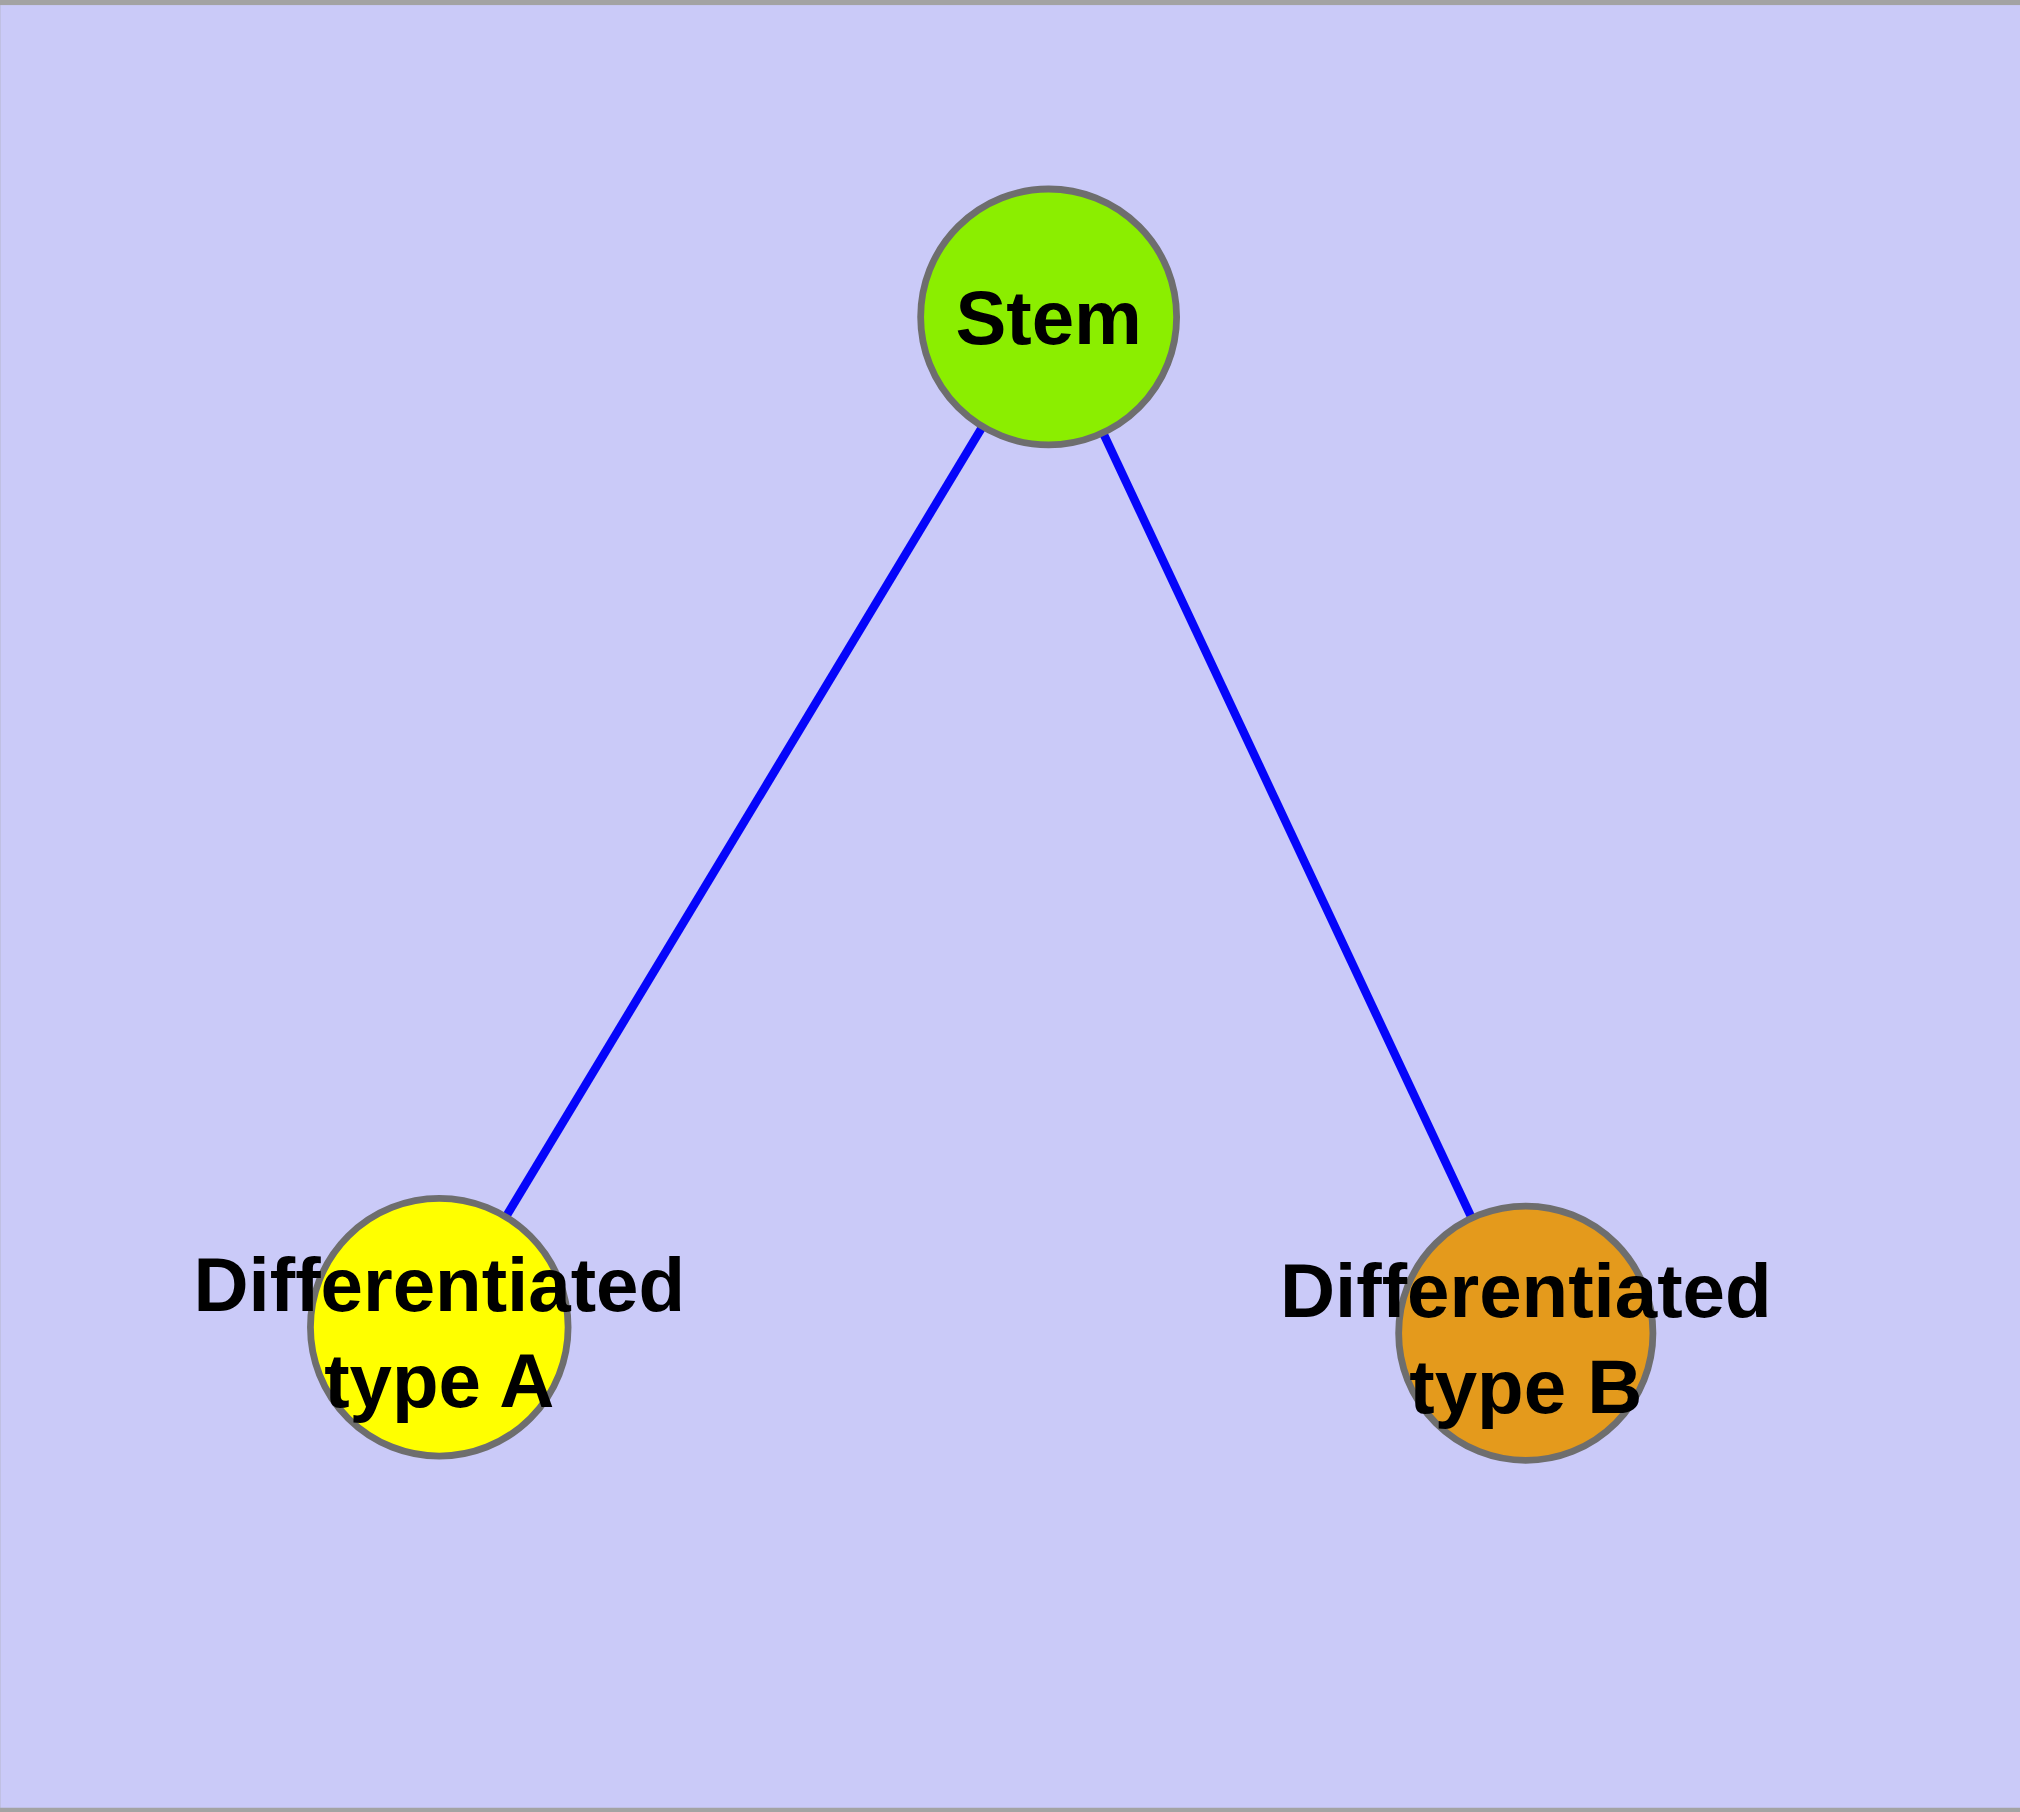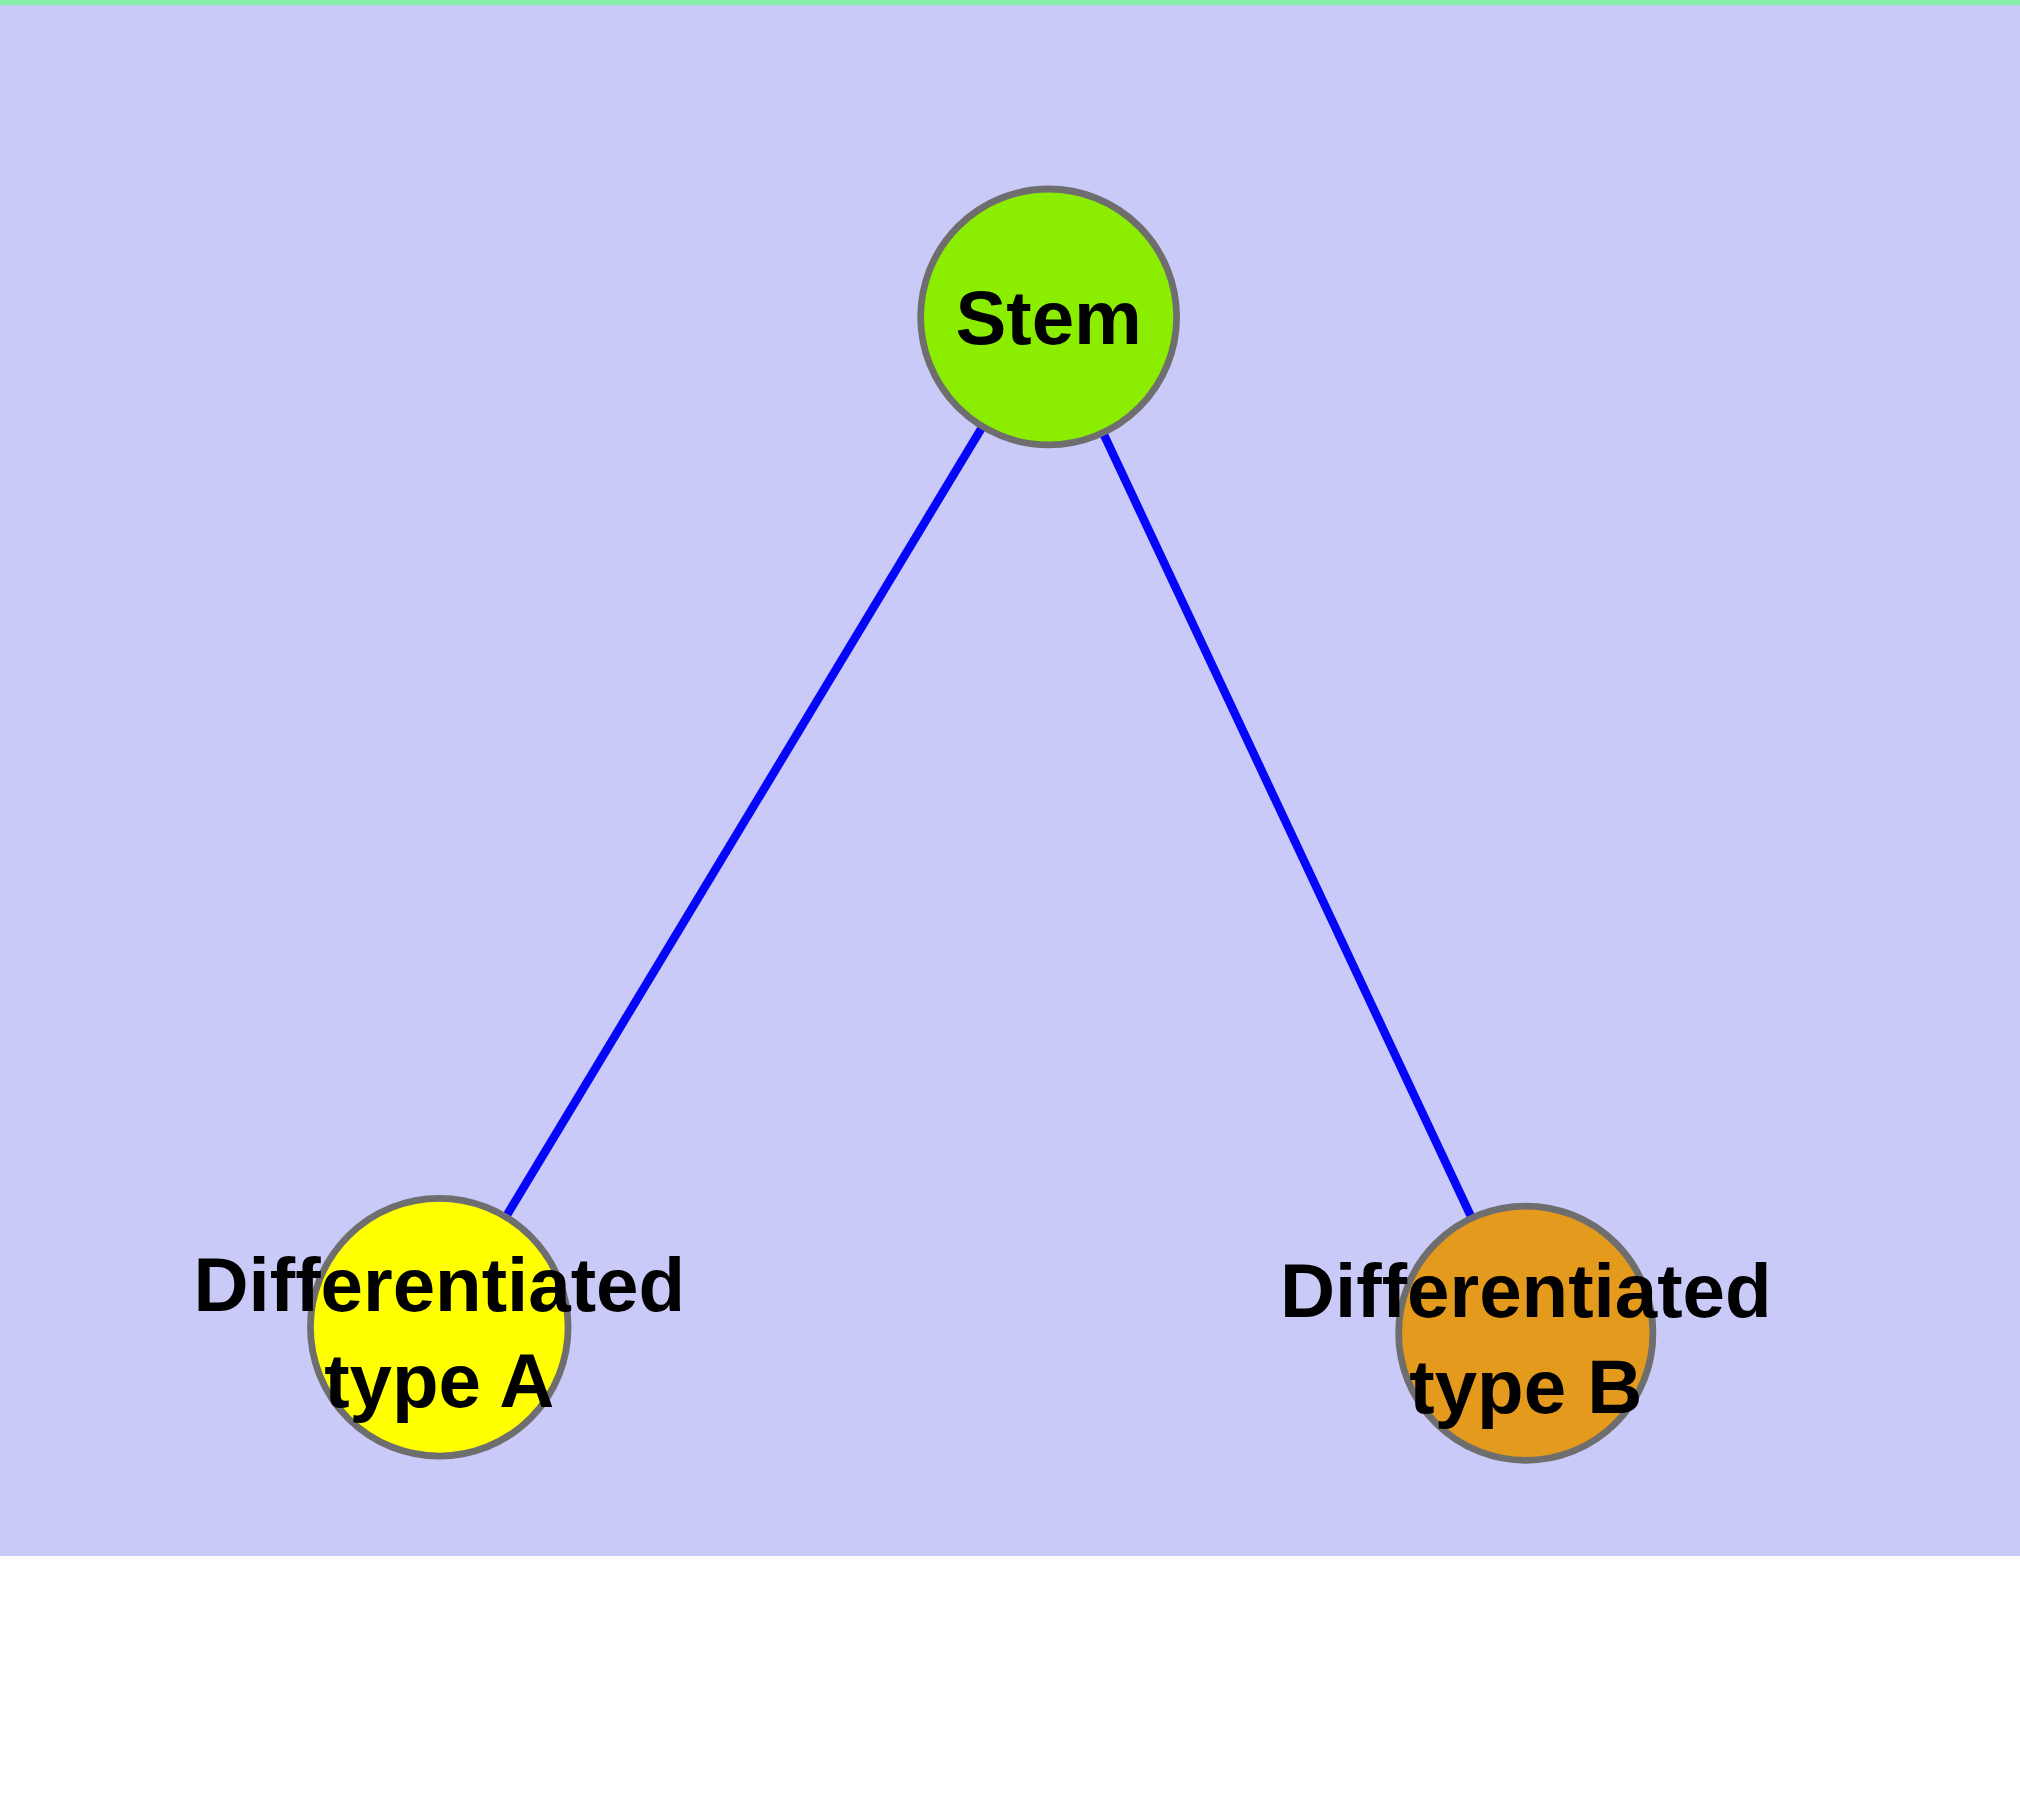--- a/index.html
+++ b/index.html
@@ -2,23 +2,23 @@
 <html style="font-size:13.6px"><head>
 <meta charset="utf-8">
 <style>
   html, body {
     margin: 0;
     padding: 0;
     background: #ffffff;
   }
   .page {
     width: 2021px;
-    height: 1556px;
+    height: 1812px;
     position: relative;
-    background: #86efac;
+    background: #a3a3a3;
     overflow: hidden;
   }
   svg.diagram {
     display: block;
     width: 2021px;
     height: 1812px;
   }
   .edge {
     stroke-width: 10;
     fill: none;

